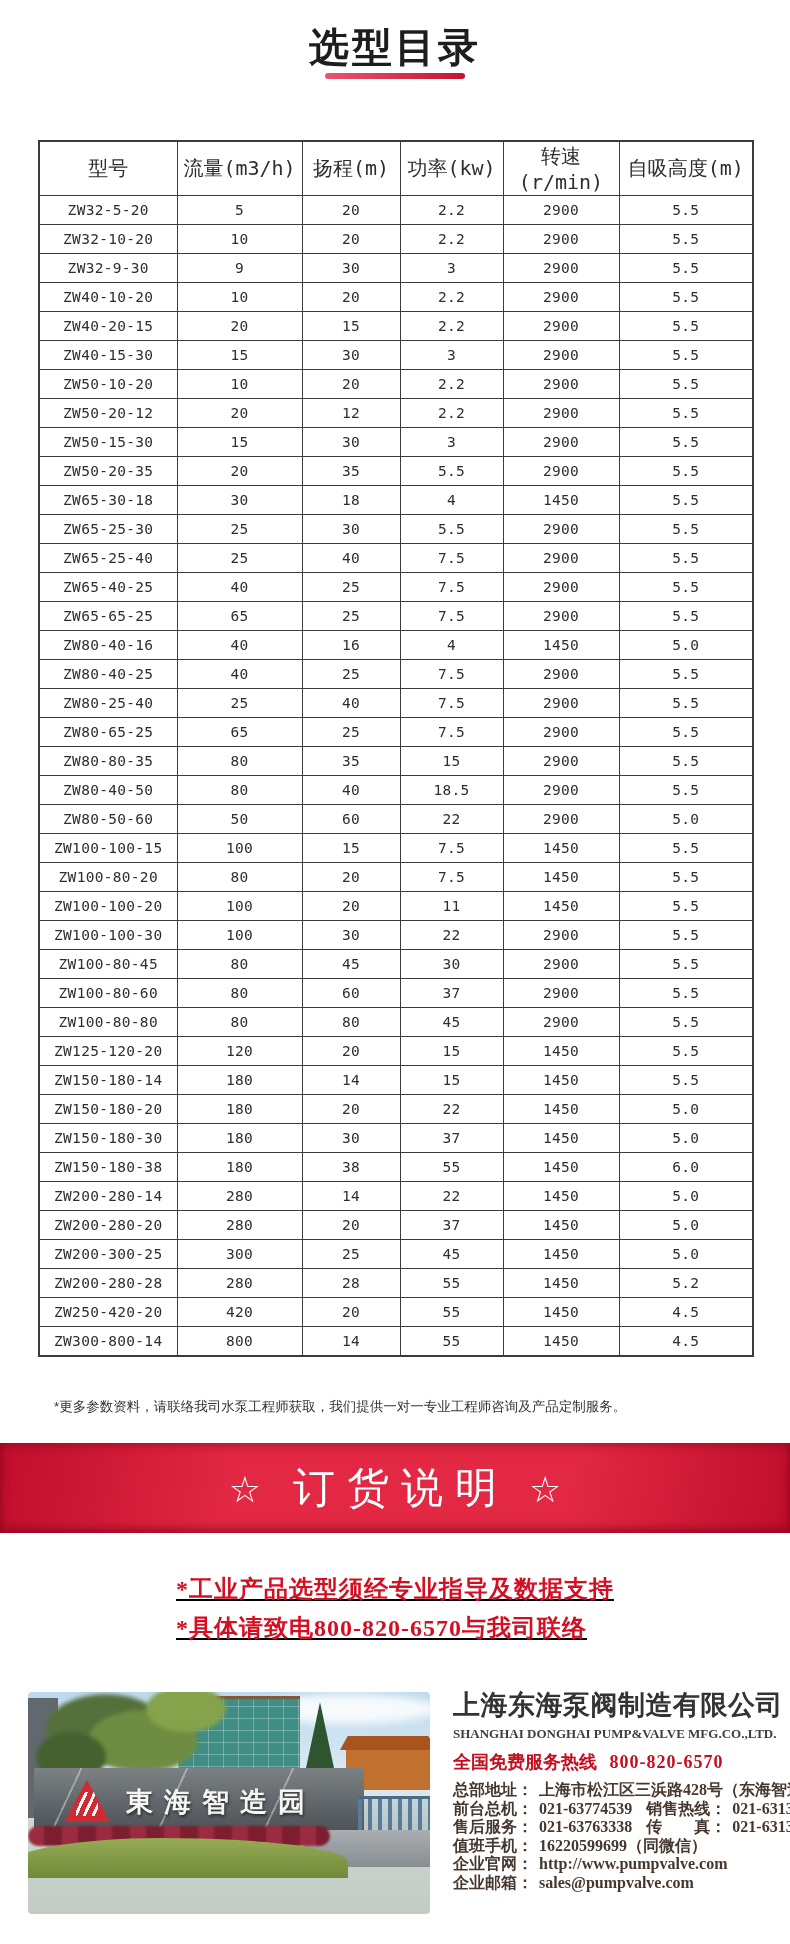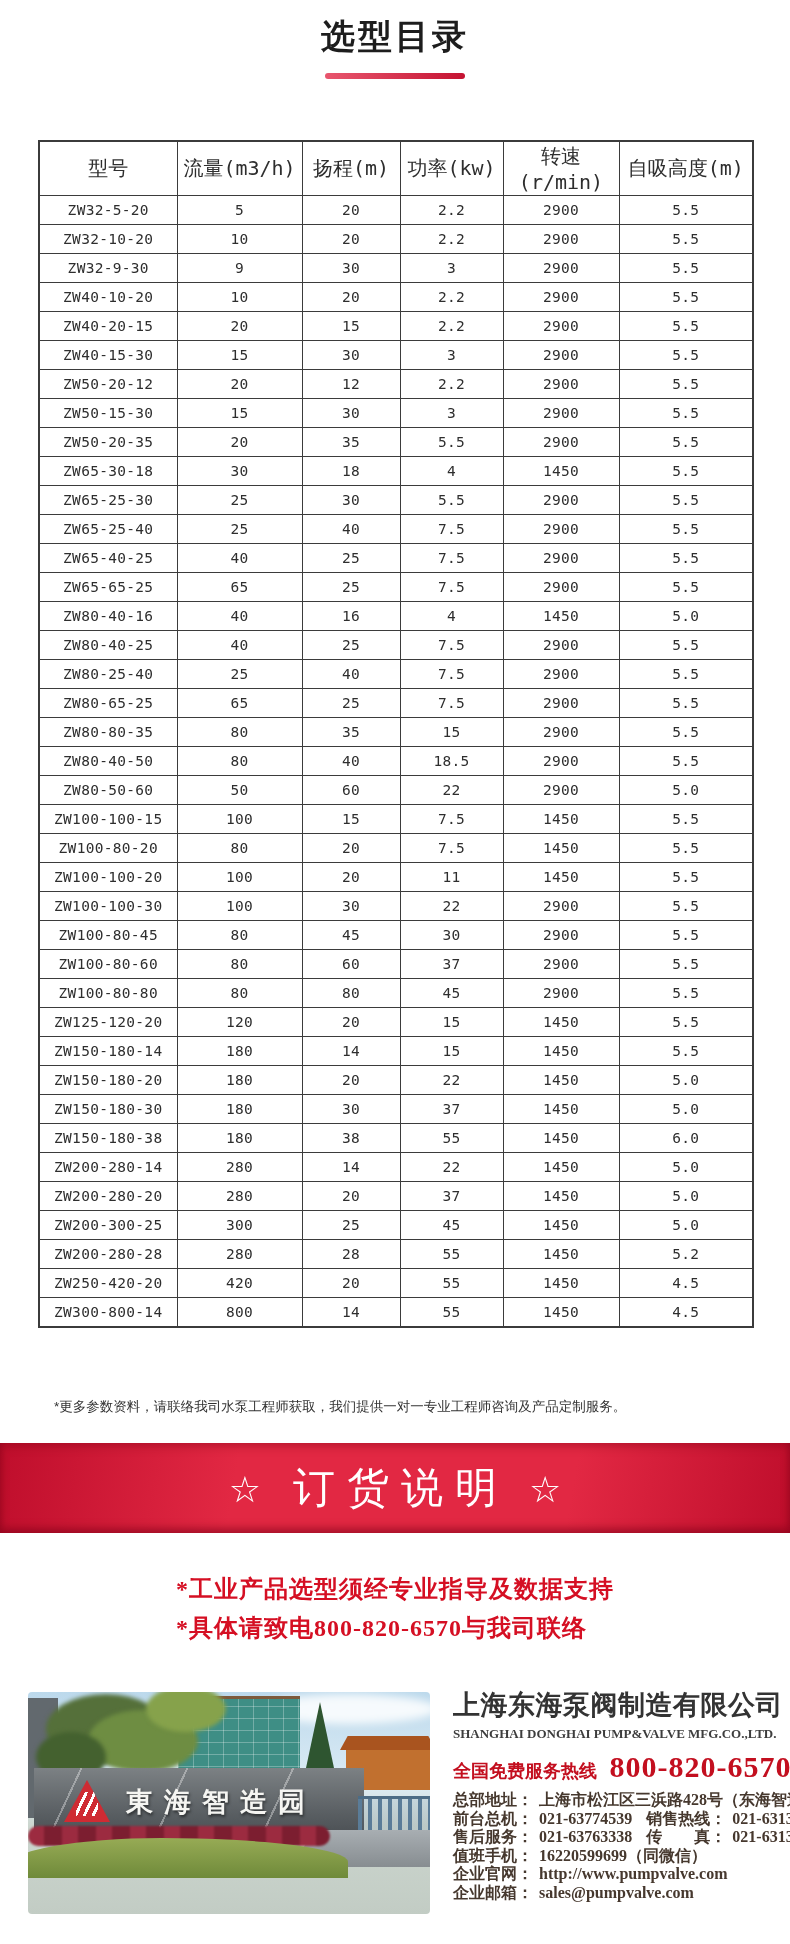--- a/index.html
+++ b/index.html
@@ -1,21 +1,21 @@
 <!DOCTYPE html>
 <html style="--underline-left: #e8566e; --underline-right: #c51332; --banner-center: #e22843; --banner-edge: #bf0e2c; --note-red: #d50f23; --hotline-red: #c30f1f; --text-dark: #2e2e2e; --border-dark: #3b3b3b; --contact-text: #46382e;"><head>
 <meta charset="utf-8">
 <style>
   html,body{margin:0;padding:0;background:#ffffff;}
   .page{position:relative;width:790px;height:1944px;background:#fff;overflow:hidden;
         font-family:"Liberation Sans","DejaVu Sans",sans-serif;}
 
   
-  .page-title{position:absolute;top:8px;left:0;right:0;margin:6px;text-align:center;
-    font-size:34px;font-weight:900;letter-spacing:3px;color:#1d1d1d;}
+  .page-title{position:absolute;top:8px;left:0;right:0;margin:12px;text-align:center;
+    font-size:40px;font-weight:900;letter-spacing:3px;color:#1d1d1d;}
   .title-underline{position:absolute;top:73px;left:325px;width:140px;height:6px;border-radius:3px;
     background:linear-gradient(90deg,var(--underline-left,#e8566e),var(--underline-right,#c51332));}
 
   
   .spec-table{position:absolute;top:140px;left:38px;width:714px;border-collapse:collapse;
     table-layout:fixed;border:2px solid var(--border-dark,#3b3b3b);}
   .spec-table th,.spec-table td{border:1px solid var(--border-dark,#3b3b3b);
     text-align:center;vertical-align:middle;padding:0;color:var(--text-dark,#2e2e2e);
     font-family:"DejaVu Sans Mono","DejaVu Sans",monospace;font-weight:400;}
   .spec-table th{height:53px;font-size:20px;}
@@ -28,21 +28,21 @@
   .order-banner{position:absolute;top:1443px;left:0;width:790px;height:90px;
     background:linear-gradient(100deg,var(--banner-edge,#bf0e2c) 0%,var(--banner-center,#e22843) 30%,
                var(--banner-center,#e22843) 72%,var(--banner-edge,#bf0e2c) 100%);
     box-shadow:inset 0 -5px 8px rgba(125,0,24,.55),inset 0 4px 8px rgba(125,0,24,.35);
     display:flex;align-items:center;justify-content:center;gap:20px;}
   .banner-star{color:#fff;font-size:36px;line-height:1;transform:translateY(2px);}
   .banner-title{color:#fff;font-size:42px;font-weight:400;letter-spacing:12px;text-indent:12px;}
 
   
   .order-notes{position:absolute;top:1570px;left:0;width:790px;text-align:center;}
-  .note-inner{display:inline-block;text-align:left;}
+  .note-inner{display:inline-block;text-align:left;text-decoration:underline;}
   .note-line{font-family:"Liberation Serif","DejaVu Serif",serif;font-weight:700;
     font-size:24px;line-height:39px;color:var(--note-red,#d50f23);letter-spacing:1px;}
 
   
   .company-photo{position:absolute;left:28px;top:1692px;width:402px;height:222px;overflow:hidden;
     border-radius:4px;background:linear-gradient(180deg,#bcd9ec 0%,#ddecf5 42%,#ccd6cf 60%,#c2ccc4 100%);}
   .ph-cloud{position:absolute;left:230px;top:2px;width:180px;height:30px;border-radius:50%;
     background:rgba(255,255,255,.85);filter:blur(4px);}
   .ph-bldg-left{position:absolute;left:0;top:6px;width:30px;height:120px;background:#62696e;}
   .ph-glass{position:absolute;left:150px;top:4px;width:122px;height:80px;background-color:#3e8e85;
@@ -79,21 +79,21 @@
     background:linear-gradient(180deg,#97ab55,#6f8a3a);border-radius:45% 55% 0 0/70% 60% 0 0;}
   .ph-drive{position:absolute;right:0;top:138px;width:140px;height:37px;
     background:linear-gradient(180deg,#a8aeb2,#878d91);clip-path:polygon(18% 0,100% 0,100% 100%,0 100%);}
 
   .company-info{position:absolute;left:453px;top:1687px;width:337px;}
   .company-name-cn{font-size:27px;font-weight:900;letter-spacing:.5px;color:#333;white-space:nowrap;}
   .company-name-en{margin-top:3px;font-family:"Liberation Serif","DejaVu Serif",serif;font-weight:700;
     font-size:13px;color:#3d3d3d;white-space:nowrap;}
   .hotline{margin-top:8px;white-space:nowrap;color:var(--hotline-red,#c30f1f);}
   .hotline-label{font-size:18px;font-weight:900;}
-  .hotline-number{font-family:"Liberation Serif","DejaVu Serif",serif;font-size:30px;font-weight:700;
+  .hotline-number{font-family:"Liberation Serif","DejaVu Serif",serif;font-size:18px;font-weight:700;
     letter-spacing:1px;margin-left:8px;}
   .contact-lines{margin-top:7px;}
   .contact-line{font-family:"Liberation Serif","DejaVu Serif",serif;font-weight:700;
     font-size:16px;line-height:18.6px;color:var(--contact-text,#46382e);white-space:nowrap;}
   .contact-line .pair+.pair{margin-left:14px;}
   .contact-line .lbl{margin-right:6px;}
 </style>
 </head>
 <body>
 
@@ -160,20 +160,28 @@
           <td>15</td>
           <td>2.2</td>
           <td>2900</td>
           <td>5.5</td>
         </tr>
         <tr>
           <td>ZW40-15-30</td>
           <td>15</td>
           <td>30</td>
           <td>3</td>
+          <td>2900</td>
+          <td>5.5</td>
+        </tr>
+        <tr>
+          <td>ZW50-10-20</td>
+          <td>10</td>
+          <td>20</td>
+          <td>2.2</td>
           <td>2900</td>
           <td>5.5</td>
         </tr>
         <tr>
           <td>ZW50-20-12</td>
           <td>20</td>
           <td>12</td>
           <td>2.2</td>
           <td>2900</td>
           <td>5.5</td>

